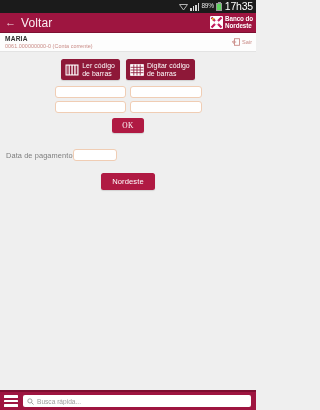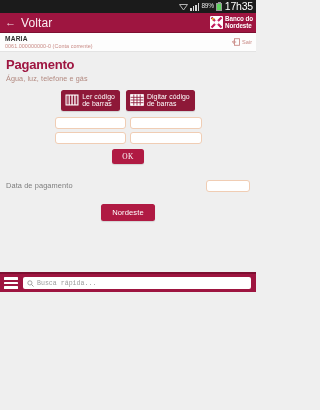--- a/index.html
+++ b/index.html
@@ -2,21 +2,21 @@
 <html><head>
 <meta charset="utf-8">
 <style>
   * { box-sizing: border-box; margin: 0; padding: 0; }
   html, body {
     width: 256px; height: 410px;
     font-family: "Liberation Sans", sans-serif;
     background: #efefef;
     overflow: hidden;
   }
-  #app { width: 256px; height: 292px; position: relative; display: flex; flex-direction: column; }
+  #app { width: 256px; height: 410px; position: relative; display: flex; flex-direction: column; }
 
   
   .statusbar {
     height: 13px; background: #1b1b1b; color: #fff;
     display: flex; align-items: center; justify-content: flex-end;
     padding-right: 3px; gap: 2px;
     font-size: 9px; line-height: 1;
   }
   .sb-wifi { width: 9px; height: 8px; position: relative; opacity: .85; }
   .sb-wifi svg { display: block; }
@@ -113,21 +113,21 @@
   .ok-row { display: flex; justify-content: center; margin-top: 5px; }
   .ok-btn {
     background: #b01a43; color: #fff; border: none; border-radius: 2.5px;
     font-size: 7.4px; padding: 3px 10px; cursor: pointer; letter-spacing: .3px;
     box-shadow: 0 1px 1px rgba(0,0,0,.12);
     font-family: Liberation Serif, serif;
   }
 
   
   .date-row {
-    display: flex; align-items: center; justify-content: space-between;
+    display: flex; align-items: center; justify-content: flex-start;
     padding: 0 6px; margin-top: 16px;
   }
   .date-label { font-size: 7.4px; color: #7d7d7d; letter-spacing: .1px; }
   .date-field {
     width: 44px; height: 12px; background: #fff; border: 1px solid #f0cdb4;
     border-radius: 3px; outline: none; font-size: 7px; padding: 0 3px; color: #444;
     font-family: "Liberation Sans", sans-serif;
   }
 
   .continue-row { display: flex; justify-content: center; margin-top: 12px; }
@@ -146,21 +146,21 @@
   }
   .hamburger { display: flex; flex-direction: column; gap: 2px; width: 14px; cursor: pointer; }
   .hamburger i { height: 2.4px; background: #fff; border-radius: .5px; display: block; }
   .searchbox {
     flex: 1; height: 12px; background: #fff; border-radius: 2px;
     display: flex; align-items: center; gap: 3px; padding: 0 4px;
   }
   .search-icon svg { display: block; }
   .search-input {
     border: none; outline: none; flex: 1; font-size: 6.6px; color: #444;
-    font-family: Liberation Mono, monospace; background: transparent;
+    font-family: Liberation Sans, sans-serif; background: transparent;
   }
   .search-input::placeholder { color: #9c9c9c; }
 </style>
 </head>
 <body>
 
 <div id="app">
 
   <div class="statusbar">
     <span class="sb-wifi">
@@ -211,24 +211,20 @@
           <rect x="2.5" y="0.7" width="5" height="6.6" fill="none" stroke="#c98b86" stroke-width="0.9"></rect>
           <path d="M4.2 4 L0.6 4 M2 2.4 L0.4 4 L2 5.6" fill="none" stroke="#c98b86" stroke-width="0.9"></path>
         </svg>
       </span>
       <span class="logout-label">Sair</span>
     </div>
   </div>
 
   <div class="body">
 
-    <div class="titlewrap">
-      <div class="page-title">Pagamento</div>
-      <div class="page-sub">Água, luz, telefone e gás</div>
-    </div>
 
     <div class="btn-row">
       <button class="bigbtn">
         <span class="bigbtn-icon">
           <svg width="14" height="14" viewBox="0 0 14 14">
             <rect x="0.5" y="1.5" width="13" height="11" fill="#ffffff"></rect>
             <g fill="#8e1838">
               <rect x="1.6" y="2.6" width="1.1" height="8.8"></rect>
               <rect x="3.4" y="2.6" width="0.6" height="8.8"></rect>
               <rect x="4.8" y="2.6" width="1.3" height="8.8"></rect>

